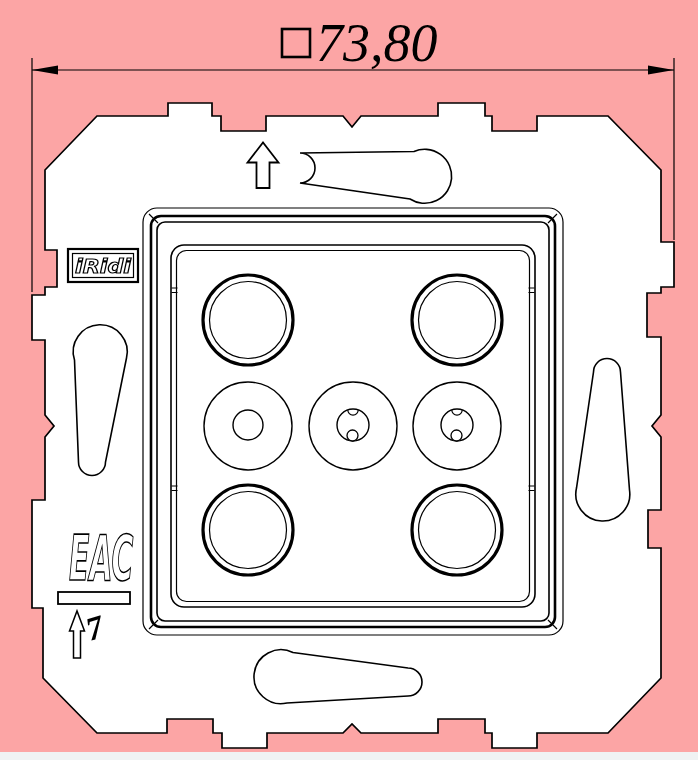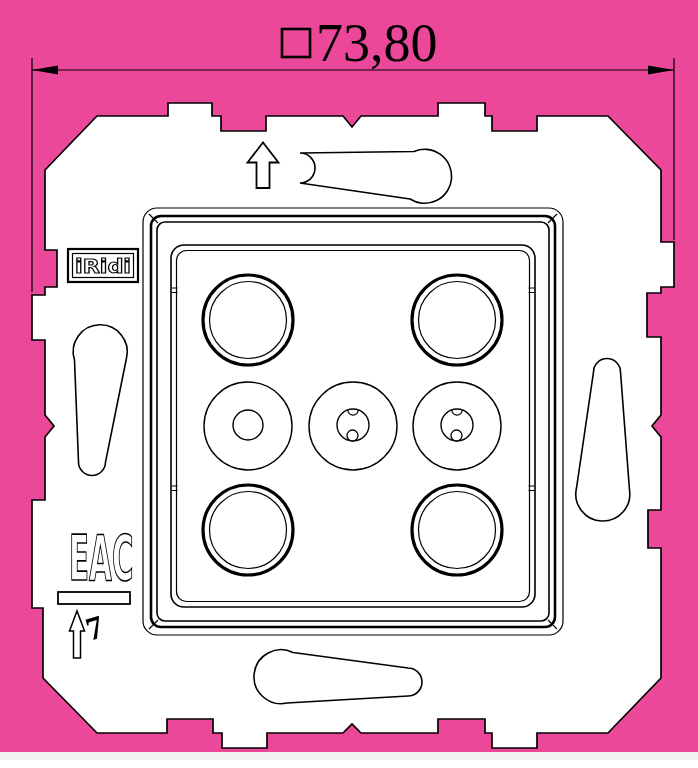--- a/index.html
+++ b/index.html
@@ -1,17 +1,17 @@
 <!DOCTYPE html>
 <html><head>
 <meta charset="utf-8">
 <style>
   html,body{margin:0;padding:0;background:#fff;}
-  #stage{position:relative;width:698px;height:760px;background:#ec4899;overflow:hidden;
-         font-family:"Liberation Sans",sans-serif;}
+  #stage{position:relative;width:698px;height:760px;background:#fca5a5;overflow:hidden;
+         font-family:"Liberation Sans",sans-serif;font-style:italic;}
   svg{position:absolute;left:0;top:0;display:block;}
   .thin  {fill:none;stroke:#000;stroke-width:1.2;}
   .med   {fill:none;stroke:#000;stroke-width:1.6;}
   .heavy {fill:none;stroke:#000;stroke-width:2.6;}
   .whitefill{fill:#fff;stroke:#000;}
   .dim-text{font-family:"Liberation Serif",serif;font-size:54px;fill:#000;}
   .brand-text{font-family:"DejaVu Sans",sans-serif;font-weight:bold;font-size:20px;
               fill:#fff;stroke:#000;stroke-width:1.2;}
   .eac-text{font-family:"DejaVu Sans",sans-serif;font-weight:bold;font-size:62px;
             fill:#fff;stroke:#000;stroke-width:1.6;}

